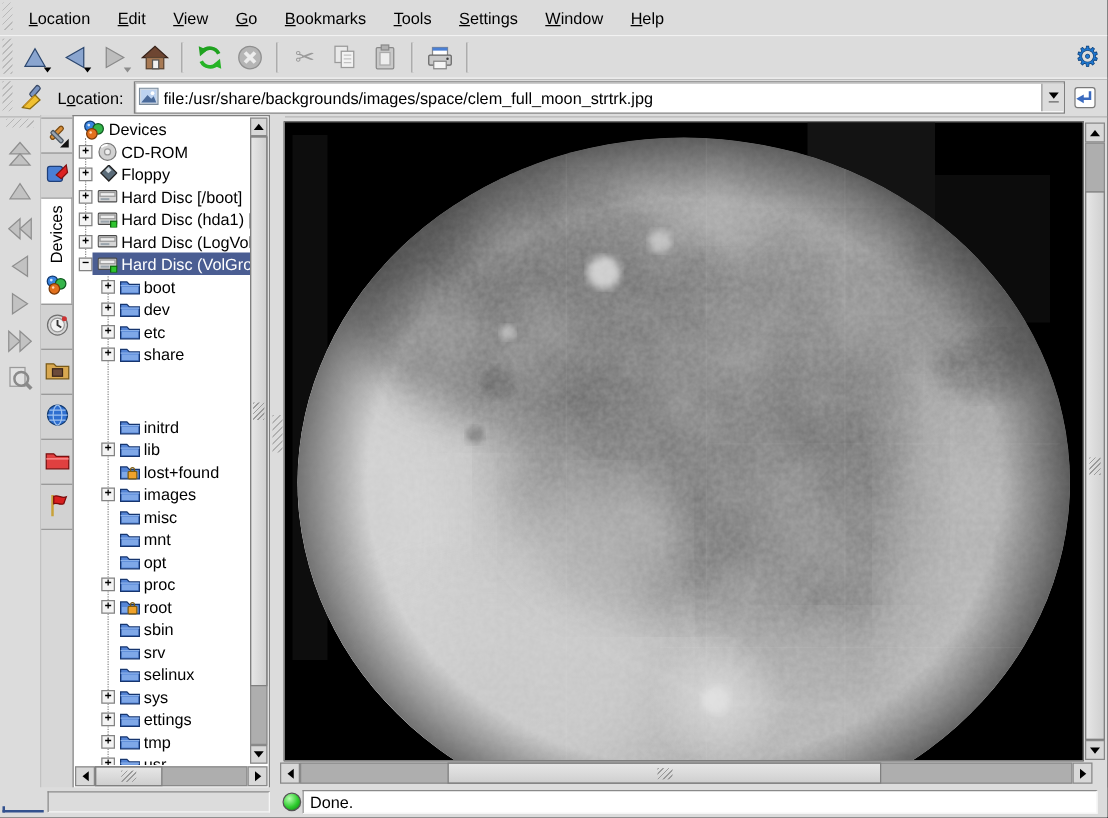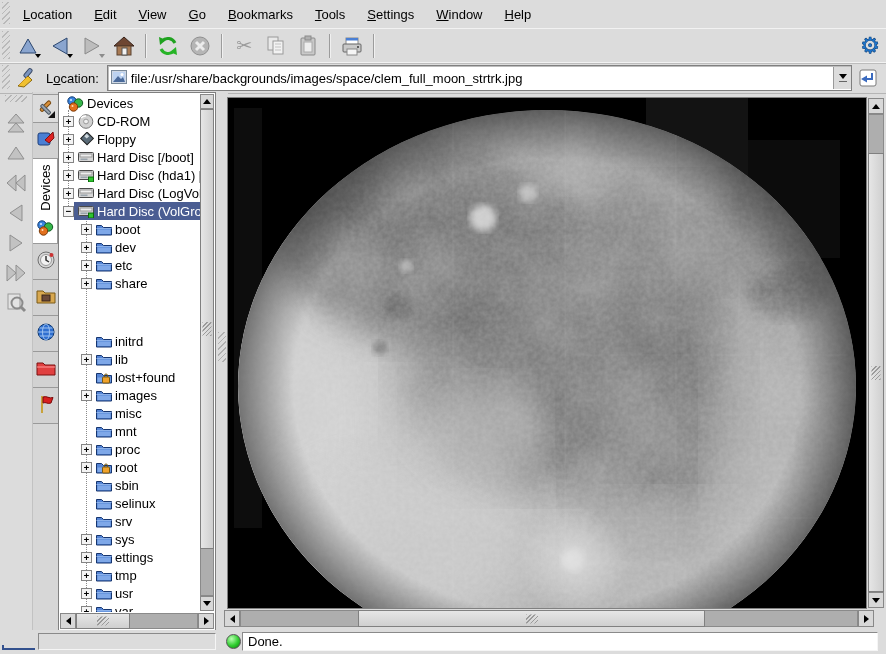--- a/index.html
+++ b/index.html
@@ -526,20 +526,31 @@
               <span class="body">
                 <span class="icon"><svg width="16" height="14">
                     <path d="M0.5 3.5 h5 l2 2 h8 v7.5 h-15 z" fill="#5585d6" stroke="#16356e"></path>
                     <path d="M0.5 6.5 h15" stroke="#8db2ea"></path>
                     <path d="M1.5 7.5 h13 v4.5 h-13 z" fill="#7fa8e8" stroke="none"></path>
                   </svg></span>
                 <span class="lbl">mnt</span>
               </span>
             </div>
             <div class="trow" style="padding-left: 21px;">
+              <span class="stub"></span>
+              <span class="body">
+                <span class="icon"><svg width="16" height="14">
+                    <path d="M0.5 3.5 h5 l2 2 h8 v7.5 h-15 z" fill="#5585d6" stroke="#16356e"></path>
+                    <path d="M0.5 6.5 h15" stroke="#8db2ea"></path>
+                    <path d="M1.5 7.5 h13 v4.5 h-13 z" fill="#7fa8e8" stroke="none"></path>
+                  </svg></span>
+                <span class="lbl">opt</span>
+              </span>
+            </div>
+            <div class="trow" style="padding-left: 21px;">
               <span class="exp">+</span>
               <span class="body">
                 <span class="icon"><svg width="16" height="14">
                     <path d="M0.5 3.5 h5 l2 2 h8 v7.5 h-15 z" fill="#5585d6" stroke="#16356e"></path>
                     <path d="M0.5 6.5 h15" stroke="#8db2ea"></path>
                     <path d="M1.5 7.5 h13 v4.5 h-13 z" fill="#7fa8e8" stroke="none"></path>
                   </svg></span>
                 <span class="lbl">proc</span>
               </span>
             </div>
@@ -567,32 +578,32 @@
               </span>
             </div>
             <div class="trow" style="padding-left: 21px;">
               <span class="stub"></span>
               <span class="body">
                 <span class="icon"><svg width="16" height="14">
                     <path d="M0.5 3.5 h5 l2 2 h8 v7.5 h-15 z" fill="#5585d6" stroke="#16356e"></path>
                     <path d="M0.5 6.5 h15" stroke="#8db2ea"></path>
                     <path d="M1.5 7.5 h13 v4.5 h-13 z" fill="#7fa8e8" stroke="none"></path>
                   </svg></span>
+                <span class="lbl">srv</span>
+              </span>
+            </div>
+            <div class="trow" style="padding-left: 21px;">
+              <span class="stub"></span>
+              <span class="body">
+                <span class="icon"><svg width="16" height="14">
+                    <path d="M0.5 3.5 h5 l2 2 h8 v7.5 h-15 z" fill="#5585d6" stroke="#16356e"></path>
+                    <path d="M0.5 6.5 h15" stroke="#8db2ea"></path>
+                    <path d="M1.5 7.5 h13 v4.5 h-13 z" fill="#7fa8e8" stroke="none"></path>
+                  </svg></span>
                 <span class="lbl">selinux</span>
-              </span>
-            </div>
-            <div class="trow" style="padding-left: 21px;">
-              <span class="stub"></span>
-              <span class="body">
-                <span class="icon"><svg width="16" height="14">
-                    <path d="M0.5 3.5 h5 l2 2 h8 v7.5 h-15 z" fill="#5585d6" stroke="#16356e"></path>
-                    <path d="M0.5 6.5 h15" stroke="#8db2ea"></path>
-                    <path d="M1.5 7.5 h13 v4.5 h-13 z" fill="#7fa8e8" stroke="none"></path>
-                  </svg></span>
-                <span class="lbl">srv</span>
               </span>
             </div>
             <div class="trow" style="padding-left: 21px;">
               <span class="exp">+</span>
               <span class="body">
                 <span class="icon"><svg width="16" height="14">
                     <path d="M0.5 3.5 h5 l2 2 h8 v7.5 h-15 z" fill="#5585d6" stroke="#16356e"></path>
                     <path d="M0.5 6.5 h15" stroke="#8db2ea"></path>
                     <path d="M1.5 7.5 h13 v4.5 h-13 z" fill="#7fa8e8" stroke="none"></path>
                   </svg></span>

